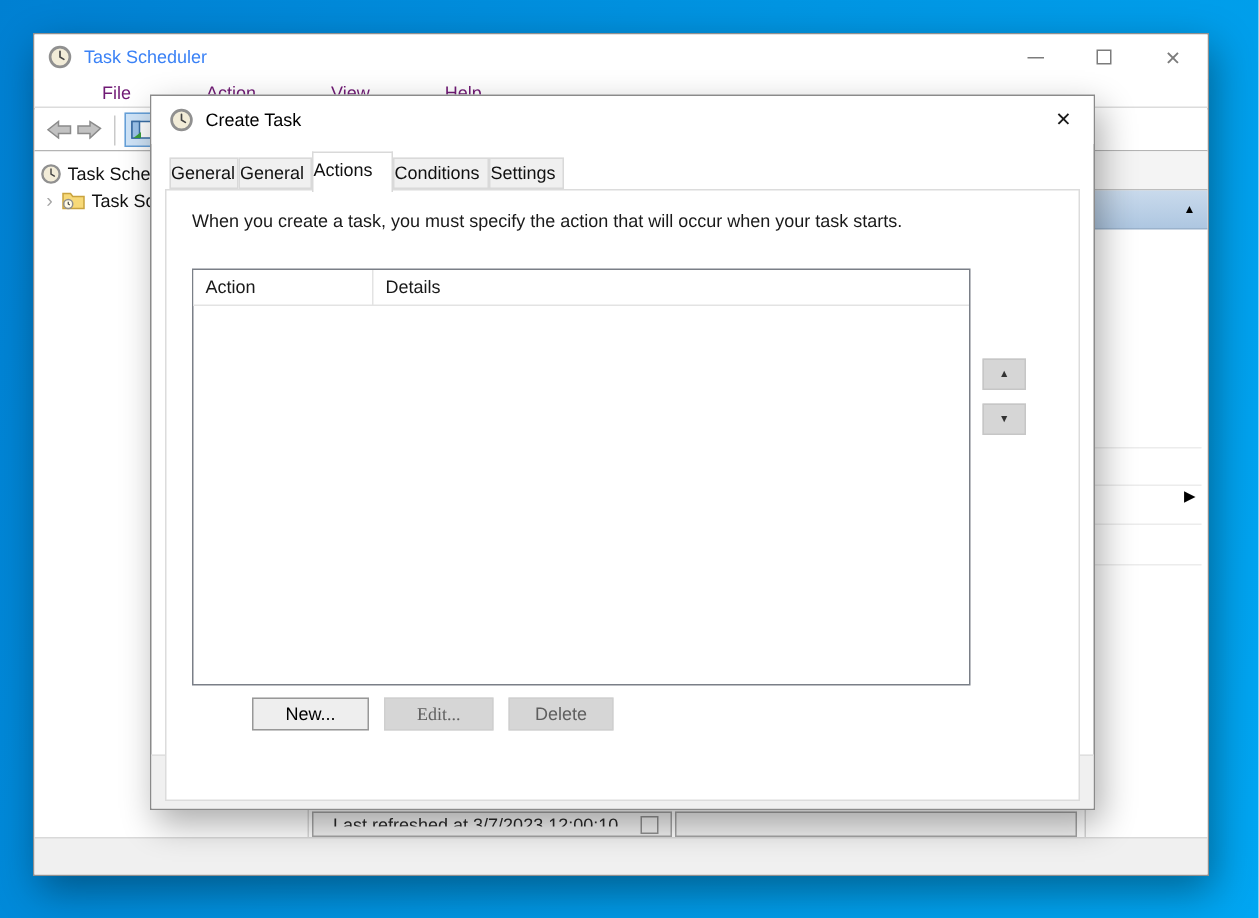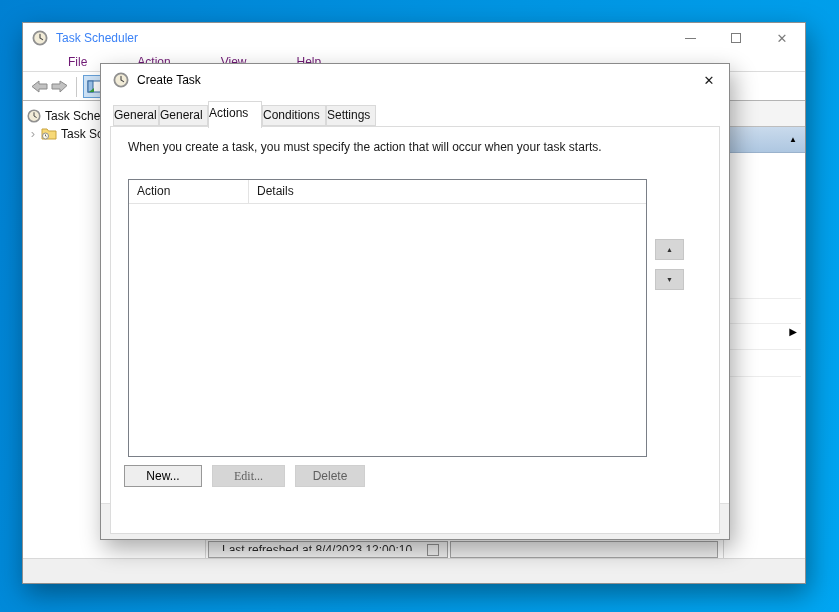--- a/index.html
+++ b/index.html
@@ -65,21 +65,21 @@
   .instruction { position:absolute; left:17px; top:13px; color:#1a1a1a; }
   .listbox { position:absolute; left:17px; top:52px; width:519px; height:278px;
              border:1px solid #7a7f87; background:#fff; }
   .list-header { position:absolute; left:0; top:0; width:517px; height:24px; background:#fff;
                  border-bottom:1px solid #e3e3e3; display:flex; }
   .col { height:24px; line-height:23px; padding-left:8px; color:#1a1a1a; }
   .col-action { width:120px; border-right:1px solid #e3e3e3; }
   .updown { position:absolute; left:544px; width:29px; height:21px; background:#d6d6d6;
             border:1px solid #c6c6c6; display:flex; align-items:center; justify-content:center;
             font-size:7px; color:#333; }
-  .btn { position:absolute; top:338px; height:22px; text-align:center; line-height:20px; }
+  .btn { position:absolute; top:338px; height:22px; text-align:center; line-height:20px;margin-left:44px; }
   .btn-enabled { background:#eeeeee; border:1px solid #989898; color:#000; }
   .btn-disabled { background:#d6d6d6; border:1px solid #cfcfcf; color:#5f5f5f; }
   .dlg-footer { left:0; top:439px; width:628px; height:36px; background:#f0f0f0; border-top:1px solid #dfdfdf; }
   .fbtn { position:absolute; top:5px; width:88px; height:24px; text-align:center; line-height:21px; background:#e9e9e9; }
   .fbtn-default { border:2px solid #0078d7; background:#f0f0f0;text-align:right; }
   .fbtn-normal { border:2px solid #a21caf; }
   svg { display:block; }
 </style>
 </head>
 <body>
@@ -153,21 +153,21 @@
             <path d="M1 2h5l1.5 2H15v8H1z" fill="#f7d978" stroke="#c9a33e"></path>
             <circle cx="4.5" cy="9" r="3" fill="#fffbe8" stroke="#8f8f8f"></circle>
             <path d="M4.5 7.5V9l1 .7" stroke="#444" stroke-width=".8" fill="none"></path>
           </svg>
       </span>
       <span class="tree-label">Task Sc</span>
     </div>
   </div>
 
   <div class="a band" style="left:185px; width:240px;">
-    <span class="clipped-text">Last refreshed at 8/4/2023 12:00:10</span>
+    <span class="clipped-text">Last refreshed at 3/7/2023 12:00:10</span>
     <span class="clipped-btn"></span>
   </div>
   <div class="a band" style="left:427px; width:268px;"></div>
 
   <div class="a apane">
     <div class="apane-top"></div>
     <div class="apane-head">
       <span class="glyph">▲</span>
     </div>
     <div class="apane-line" style="top:197px;"></div>

